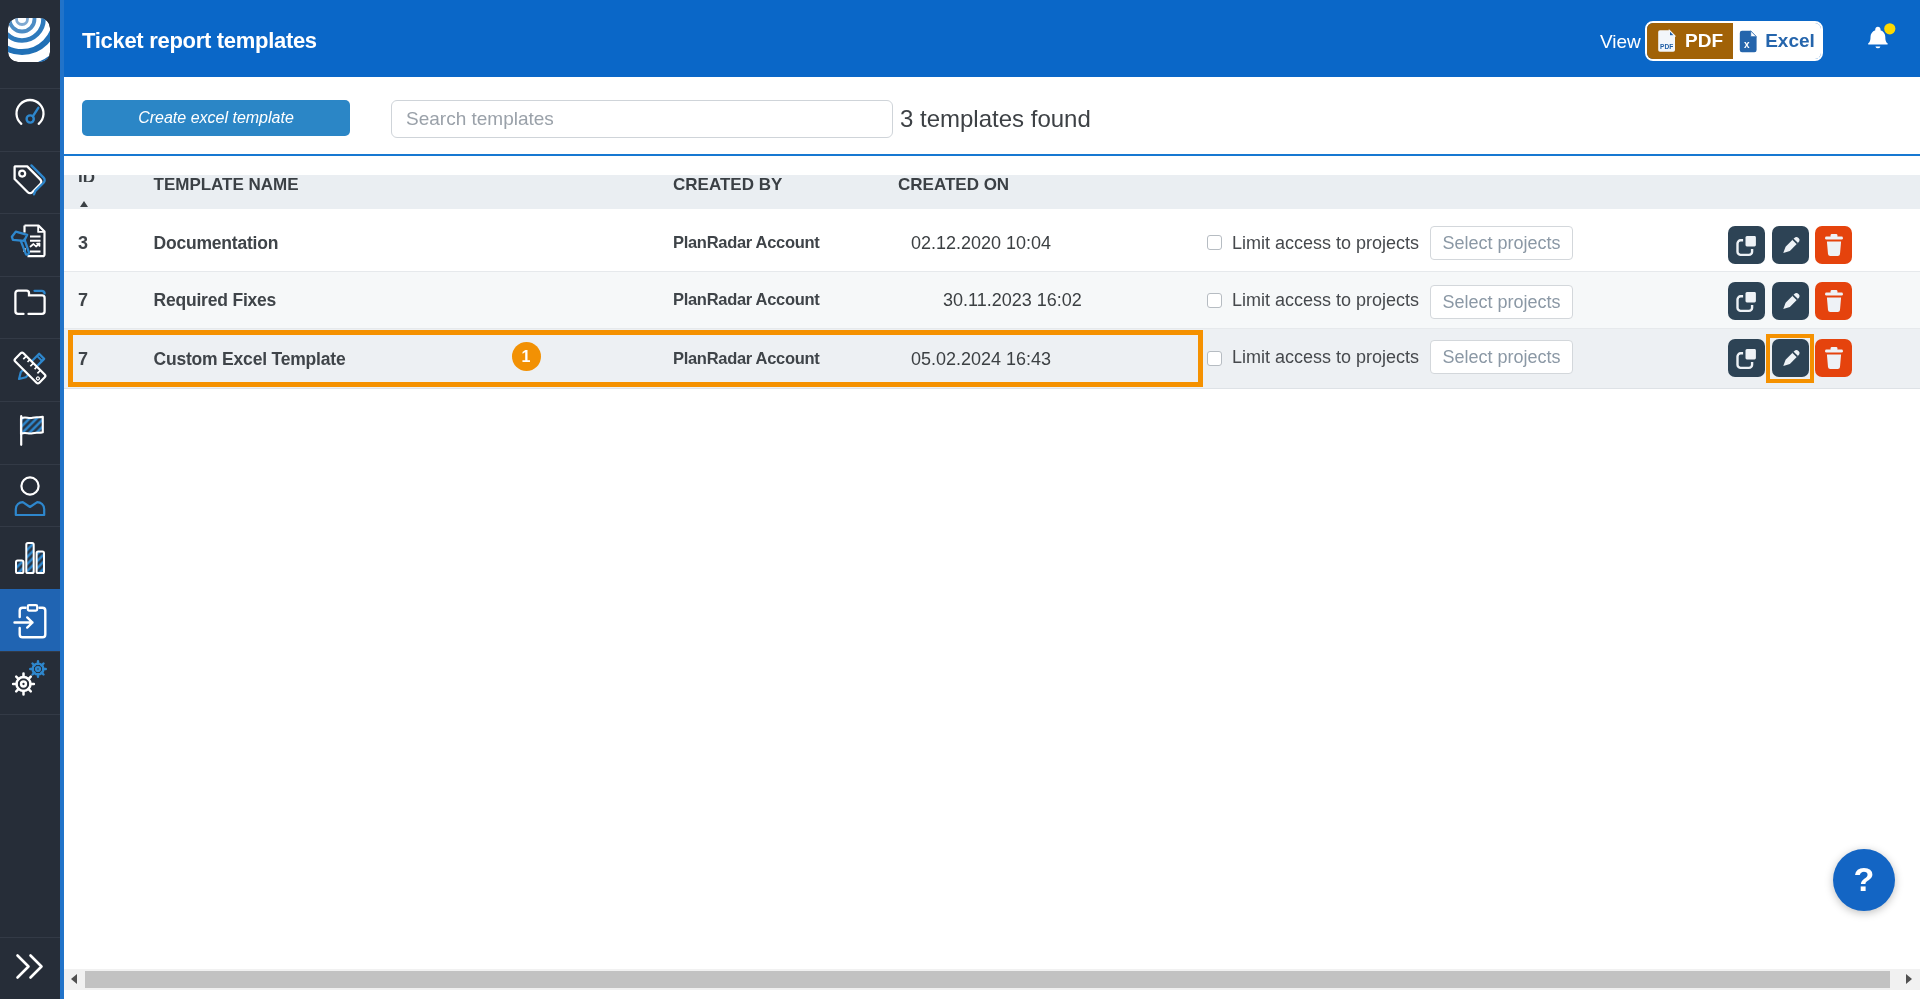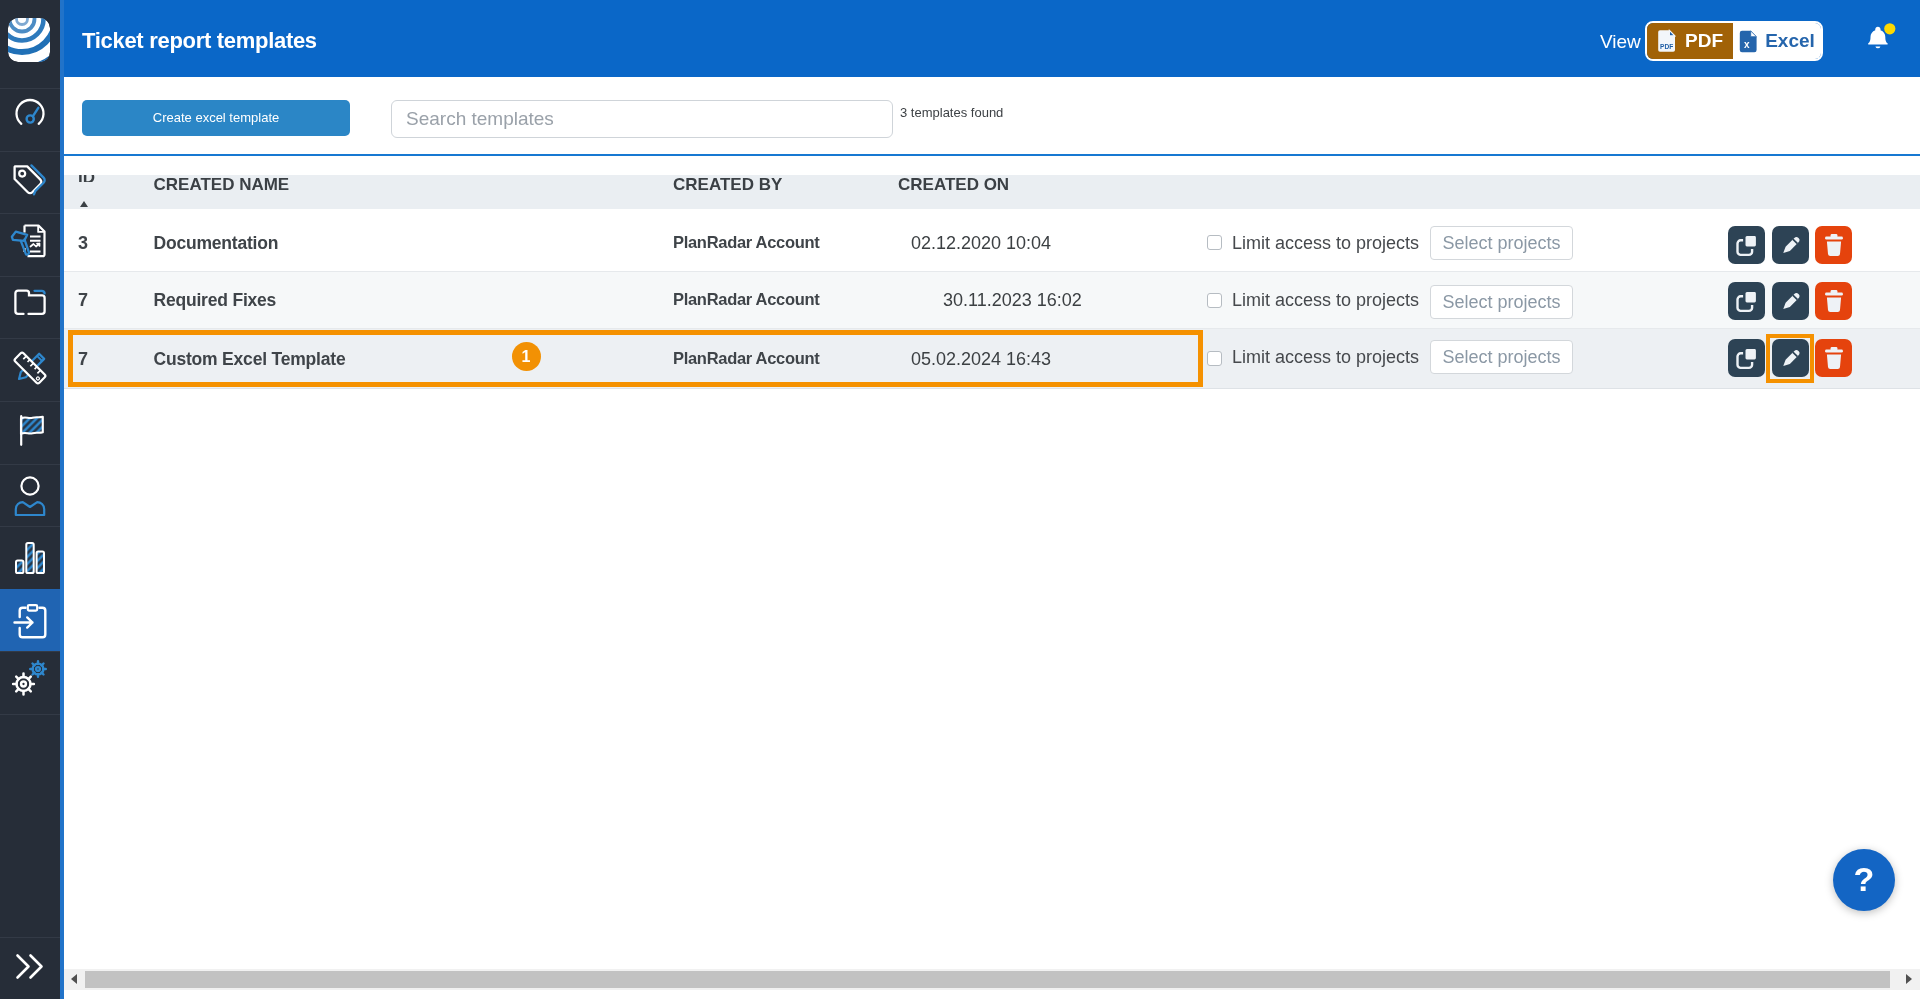--- a/index.html
+++ b/index.html
@@ -18,23 +18,23 @@
 #header { position:absolute; left:60px; top:0; width:1860px; height:77px; background:#0a67c8; z-index:10; }
 #title { position:absolute; left:22px; top:28px; color:#fff; font-size:22px; font-weight:bold; letter-spacing:-0.3px; }
 #viewlbl { position:absolute; left:1540px; top:31px; color:#fff; font-size:19px; }
 #bell { position:absolute; left:1804px; top:22px; }
 #seg-pdf svg, #seg-xls svg { display:block; }
 #toggle { position:absolute; left:1585px; top:21px; width:178px; height:40px; border:2px solid #fff; border-radius:8px; overflow:hidden; display:flex; }
 #seg-pdf { width:87px; height:100%; background:#a16207; color:#fff; font-weight:bold; font-size:19px; display:flex; align-items:center; justify-content:center; gap:7px; }
 #seg-xls { width:89px; height:100%; background:#fff; color:#2565ac; font-weight:bold; font-size:19px; display:flex; align-items:center; justify-content:center; gap:7px; }
 
 
-#btn-create { position:absolute; left:82px; top:100px; width:268px; height:36px; background:#2b86c6; border-radius:5px; color:#fff; font-size:13px; text-align:center; line-height:35px; }
+#btn-create { position:absolute; left:82px; top:100px; width:268px; height:36px; background:#2b86c6; border-radius:5px; color:#fff; font-size:16px; text-align:center; line-height:35px;font-style:italic; }
 #search { position:absolute; left:391px; top:100px; width:502px; height:38px; border:1px solid #cfd4d9; border-radius:6px; color:#9aa1a9; font-size:19px; line-height:36px; padding-left:14px; }
-#found { position:absolute; left:900px; top:105px; color:#3d4145; font-size:13px; }
+#found { position:absolute; left:900px; top:105px; color:#3d4145; font-size:24px; }
 #blueline { position:absolute; left:64px; top:153.5px; width:1856px; height:2.5px; background:#1778d2; }
 
 
 #thead { position:absolute; left:64px; top:175px; width:1856px; height:34px; background:#eaeef2; }
 .th { position:absolute; color:#3b4045; font-size:17px; font-weight:bold; top:0px; }
 #id-clip { position:absolute; left:14px; top:0; width:30px; height:7px; overflow:hidden; }
 #id-clip span { position:absolute; left:0; top:-7px; color:#3b4045; font-size:17px; font-weight:bold; }
 #sortarrow { position:absolute; left:16px; top:26px; width:0; height:0; border-left:4.5px solid transparent; border-right:4.5px solid transparent; border-bottom:6px solid #3b4045; }
 .row { position:absolute; left:64px; width:1856px; }
 .cell { position:absolute; color:#3f4449; font-size:18px; }
@@ -215,21 +215,21 @@
 <div id="btn-create">Create excel template</div>
 <div id="search">Search templates</div>
 <div id="found">3 templates found</div>
 <div id="blueline"></div>
 
 <div id="thead">
   <div id="id-clip">
       <span>ID</span>
     </div>
   <div id="sortarrow"></div>
-  <div class="th" style="left:89.5px;">CREATED NAME</div>
+  <div class="th" style="left:89.5px;">TEMPLATE NAME</div>
   <div class="th" style="left:609px;">CREATED BY</div>
   <div class="th" style="left:834px;">CREATED ON</div>
 </div>
 
 <div class="row" id="row1">
   <div class="cell cid" style="top:24px;">3</div>
   <div class="cell cname" style="top:24px;">Documentation</div>
   <div class="cell ccreator" style="top:24px;">PlanRadar Account</div>
   <div class="cell cdate" style="top:24px;">02.12.2020 10:04</div>
   <div class="cbx" style="top:26px;"></div>

